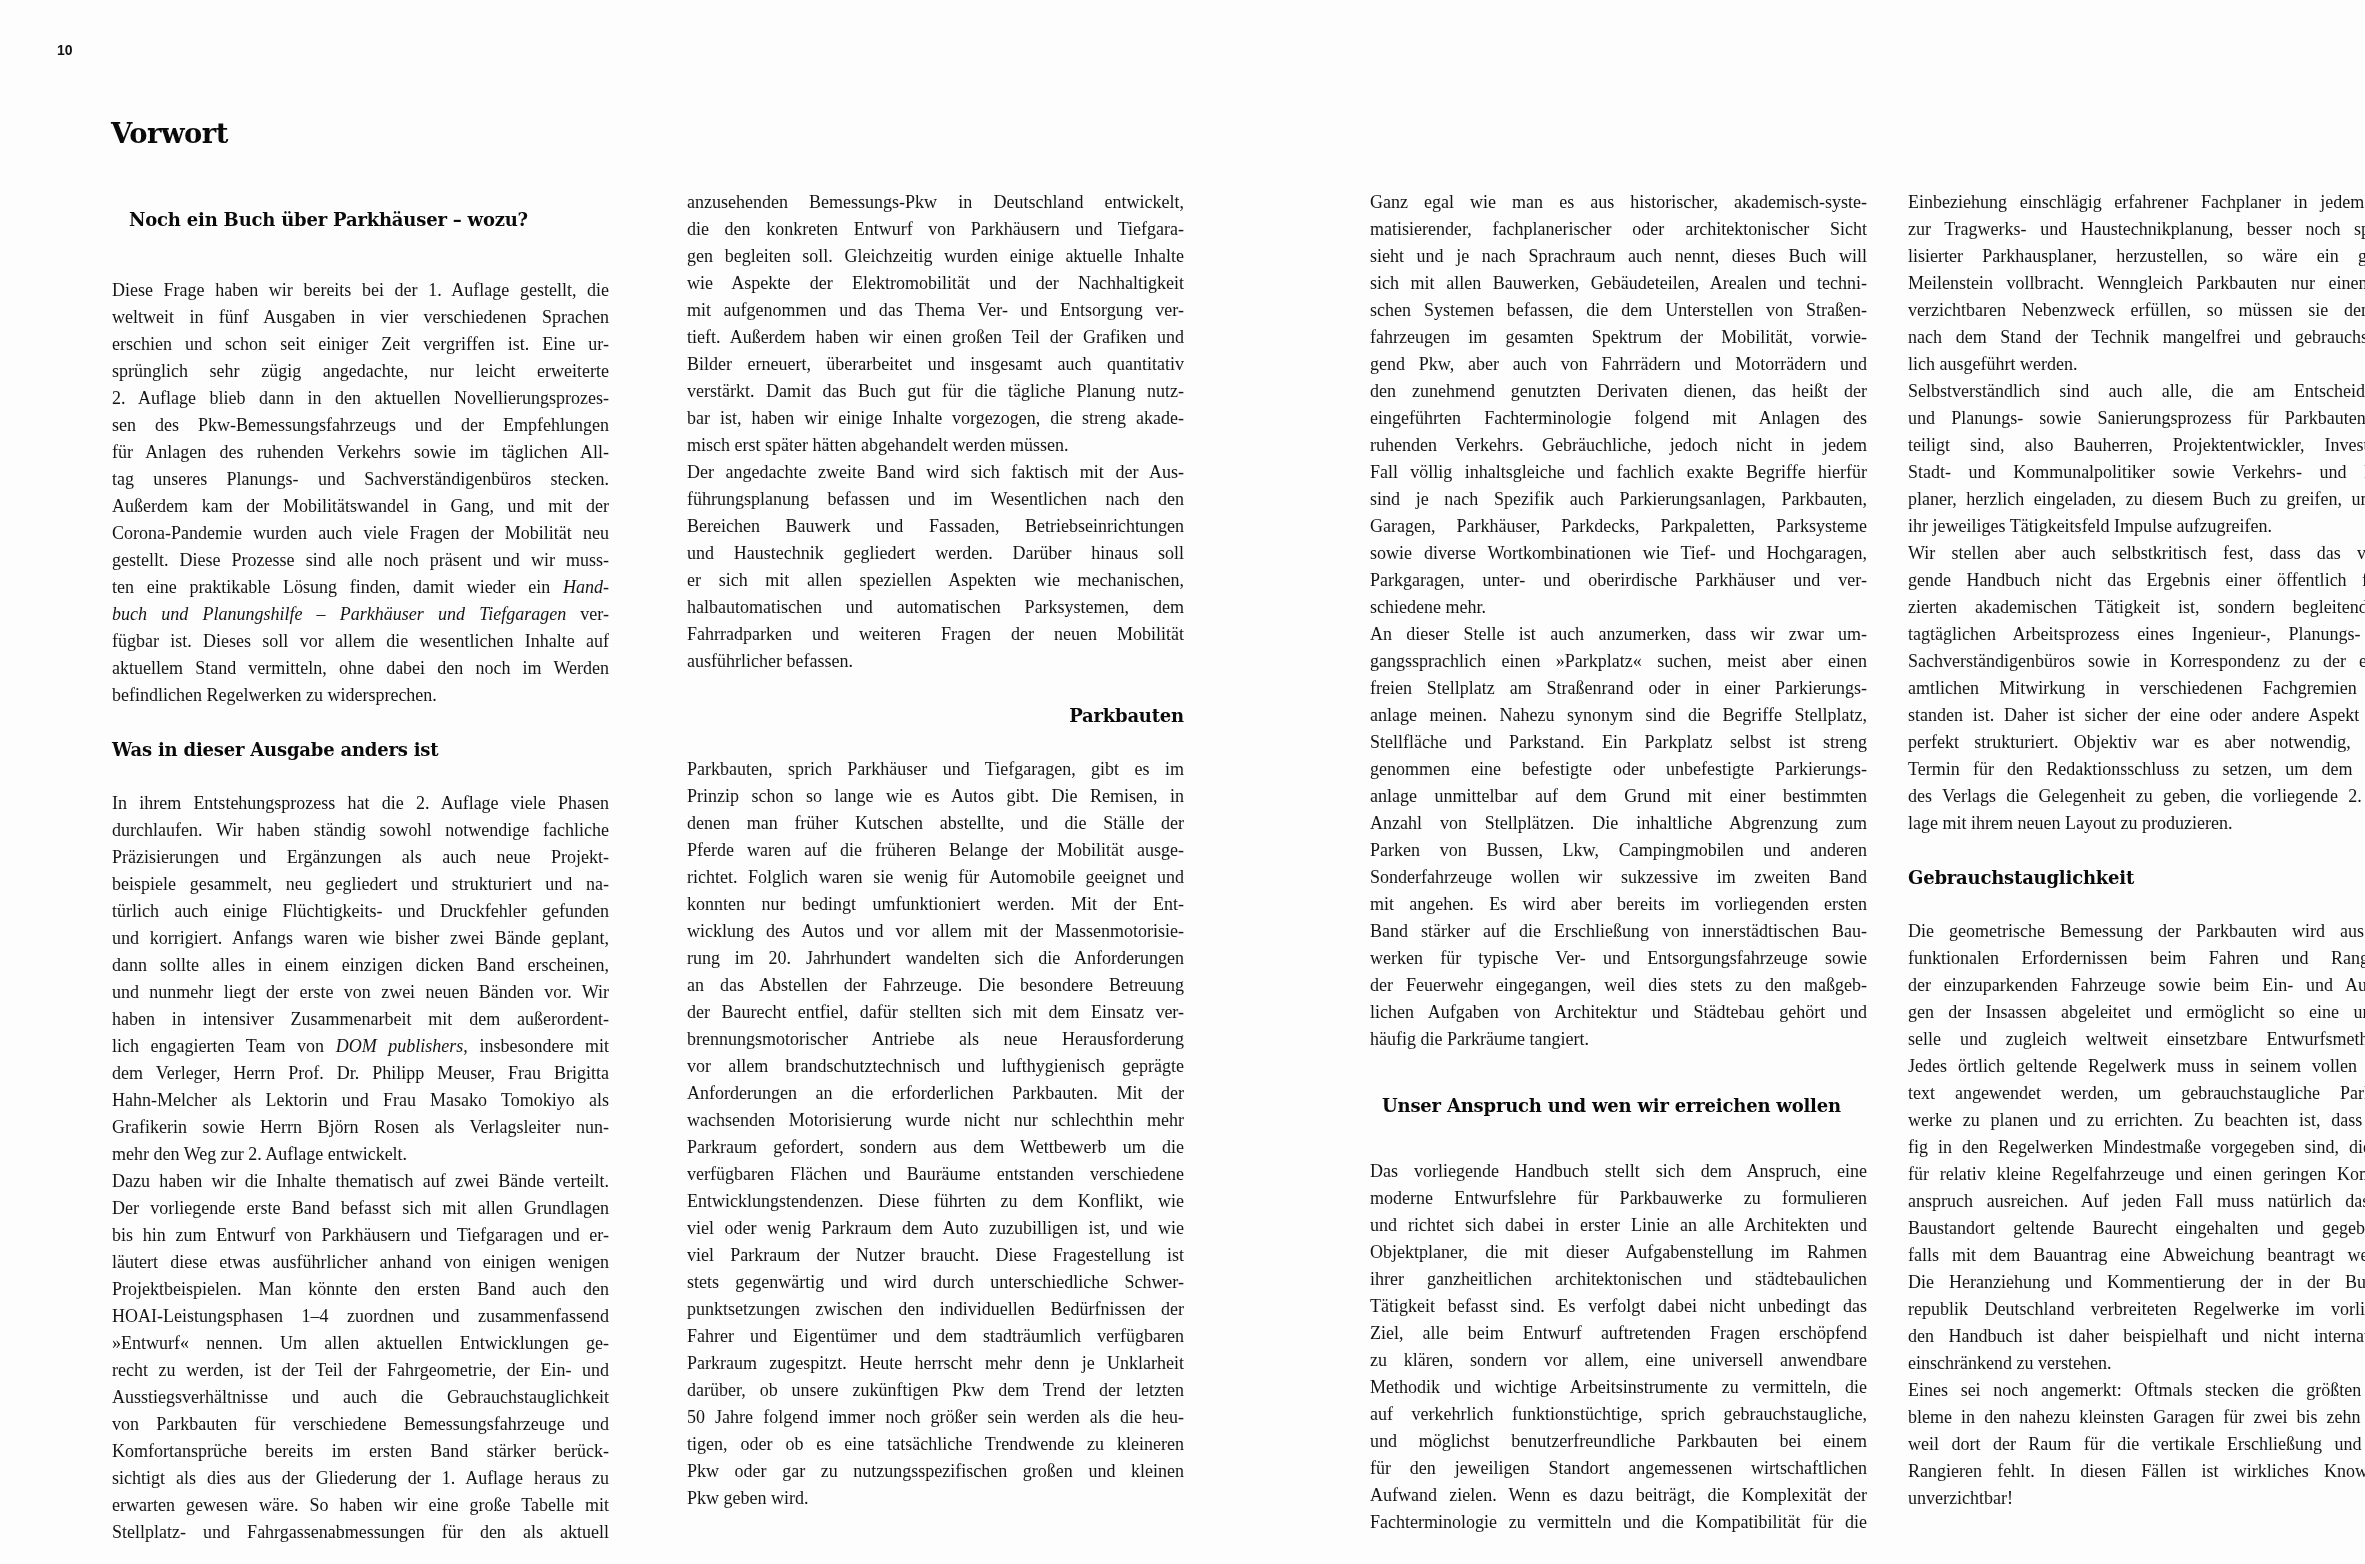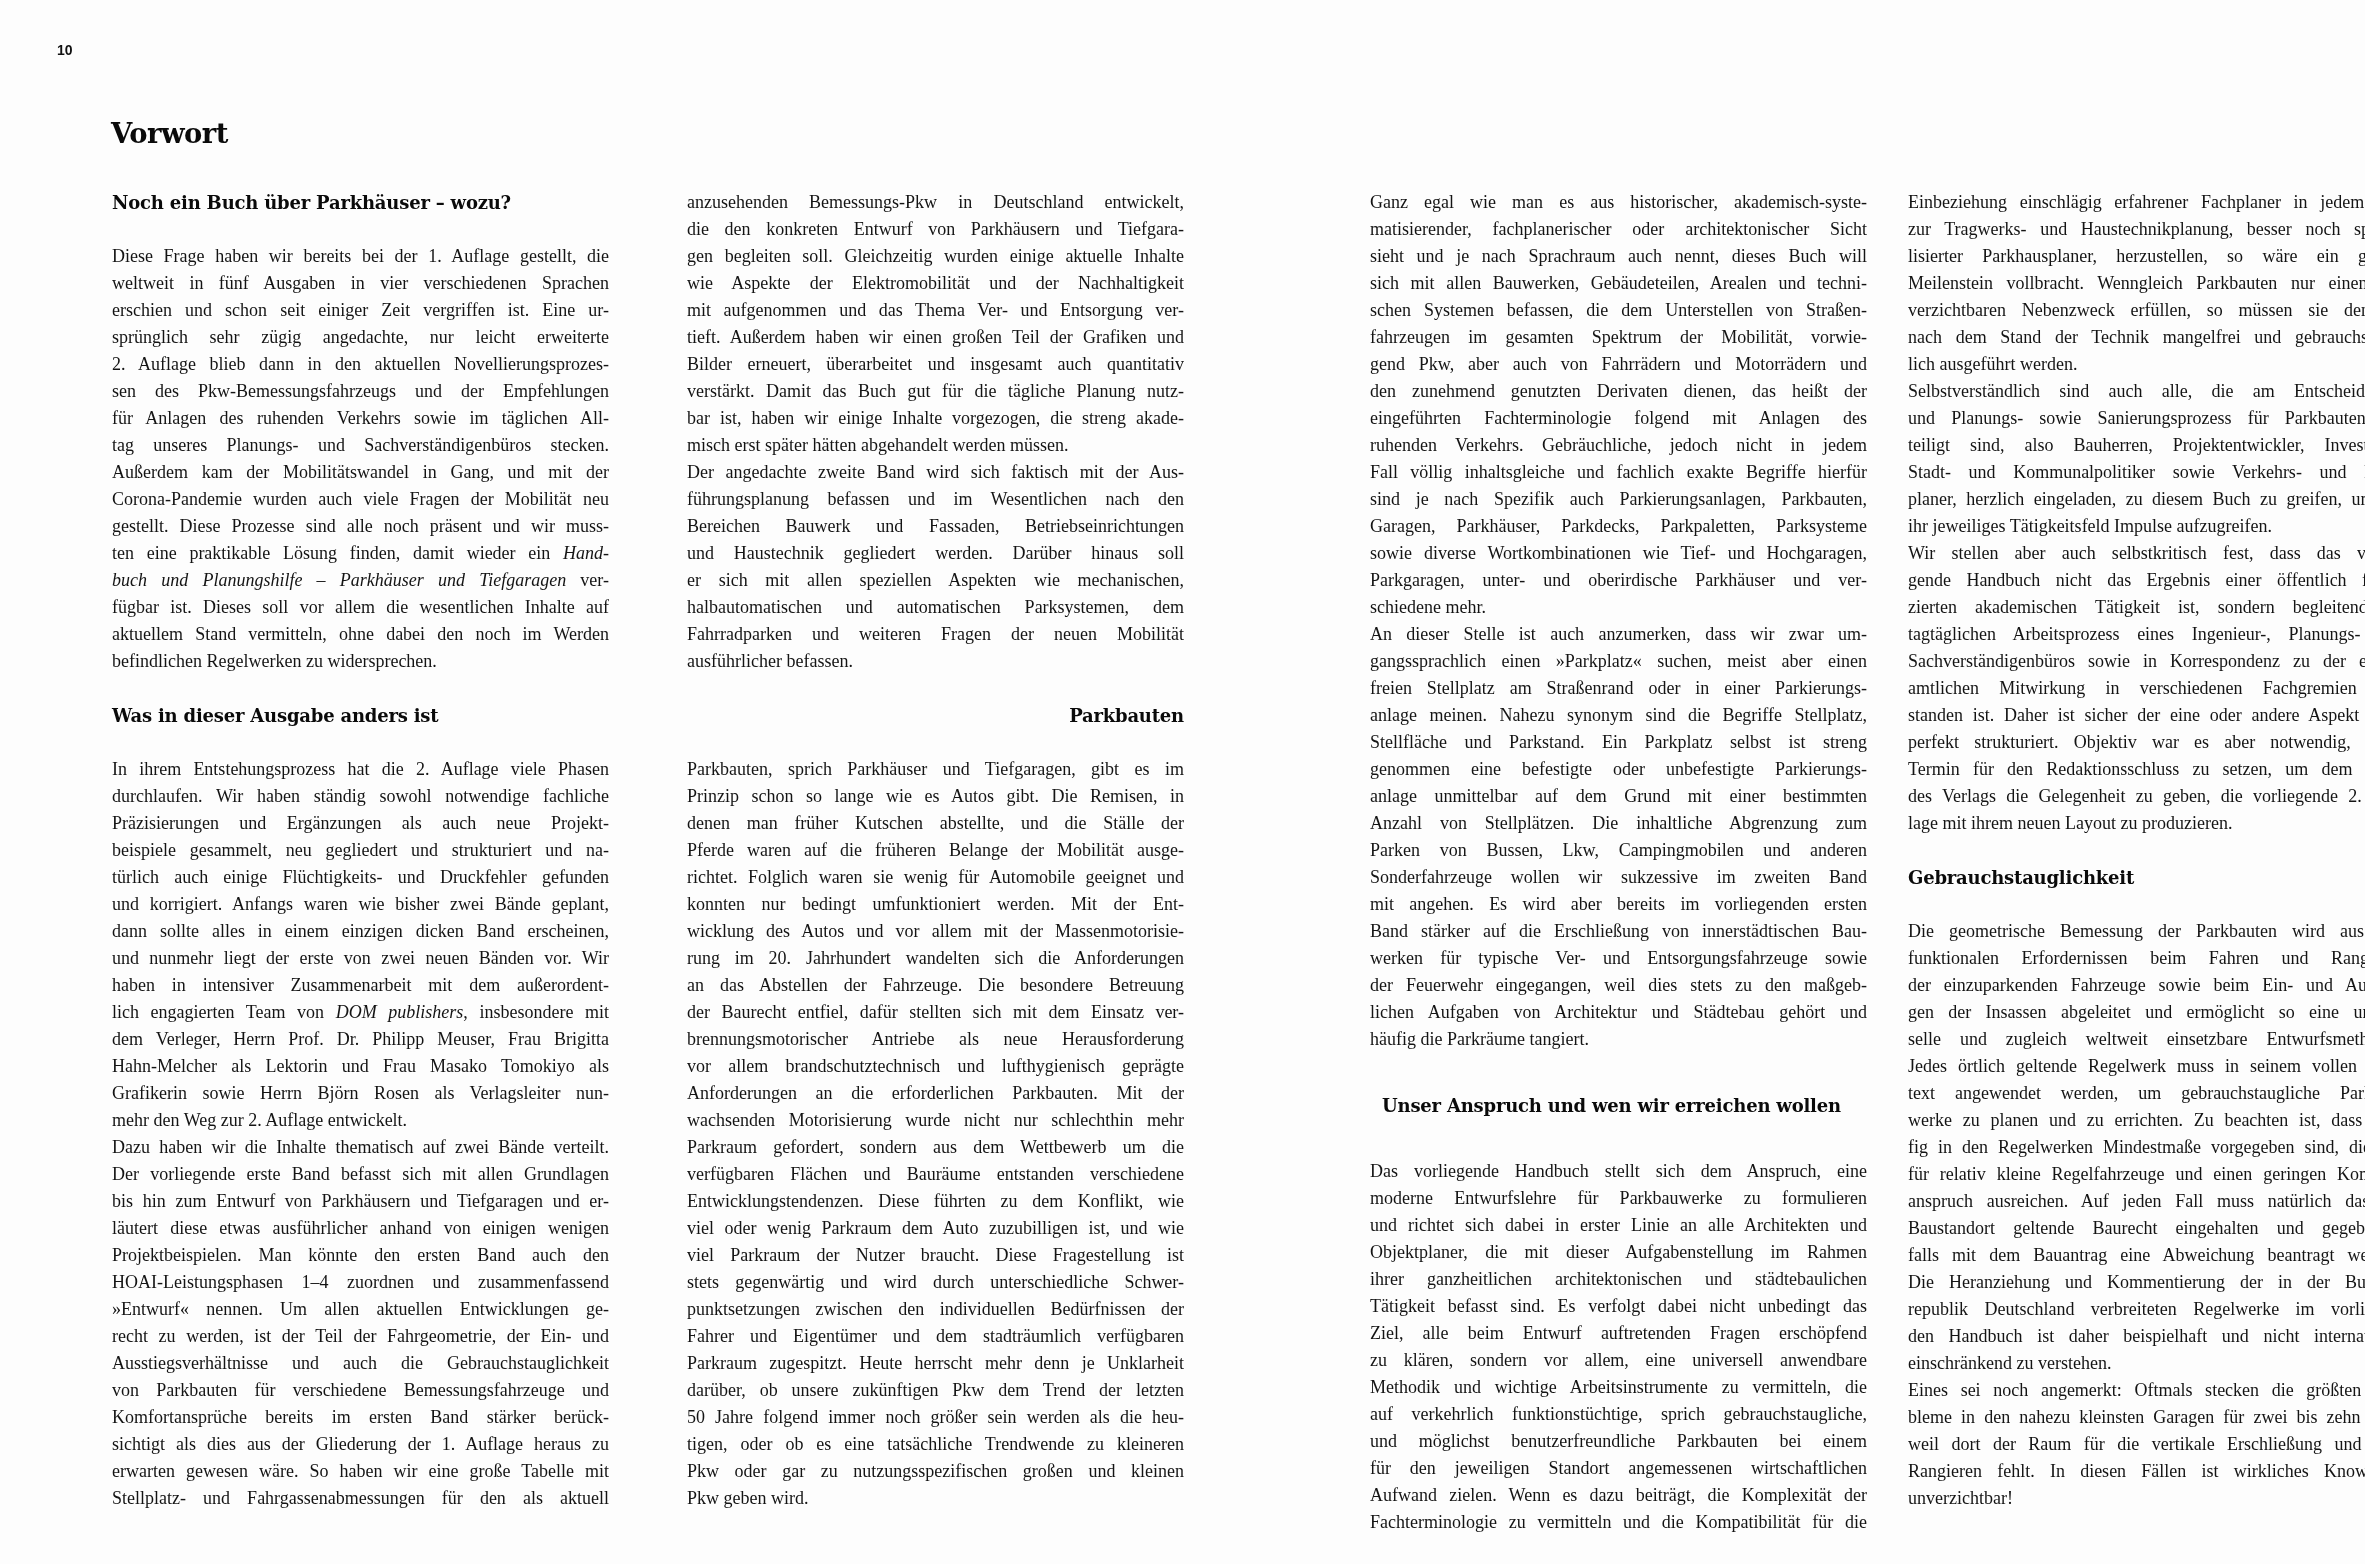--- a/index.html
+++ b/index.html
@@ -14,21 +14,21 @@
   .col .ln i { font-style:italic; }
   .page { position:absolute; top:0; height:1565px; }
 </style>
 </head>
 <body>
 
 <div class="page" style="left:0;width:1257px;">
   <div class="page-num" style="left:49px;margin-left:8px;">10</div>
   <h1 class="title">Vorwort</h1>
   <div class="col" id="col0" style="left:112px;top:189px;">
-      <h2 class="h" style="margin: 0px;">Noch ein Buch über Parkhäuser – wozu?</h2>
+      <h2 class="h" style="margin: 17px;">Noch ein Buch über Parkhäuser – wozu?</h2>
       <div class="gap"></div>
       <div class="para">
         <div class="ln">Diese Frage haben wir bereits bei der 1. Auflage gestellt, die</div>
         <div class="ln">weltweit in fünf Ausgaben in vier verschiedenen Sprachen</div>
         <div class="ln">erschien und schon seit einiger Zeit vergriffen ist. Eine ur-</div>
         <div class="ln">sprünglich sehr zügig angedachte, nur leicht erweiterte</div>
         <div class="ln">2. Auflage blieb dann in den aktuellen Novellierungsprozes-</div>
         <div class="ln">sen des Pkw-Bemessungsfahrzeugs und der Empfehlungen</div>
         <div class="ln">für Anlagen des ruhenden Verkehrs sowie im täglichen All-</div>
         <div class="ln">tag unseres Planungs- und Sachverständigenbüros stecken.</div>

